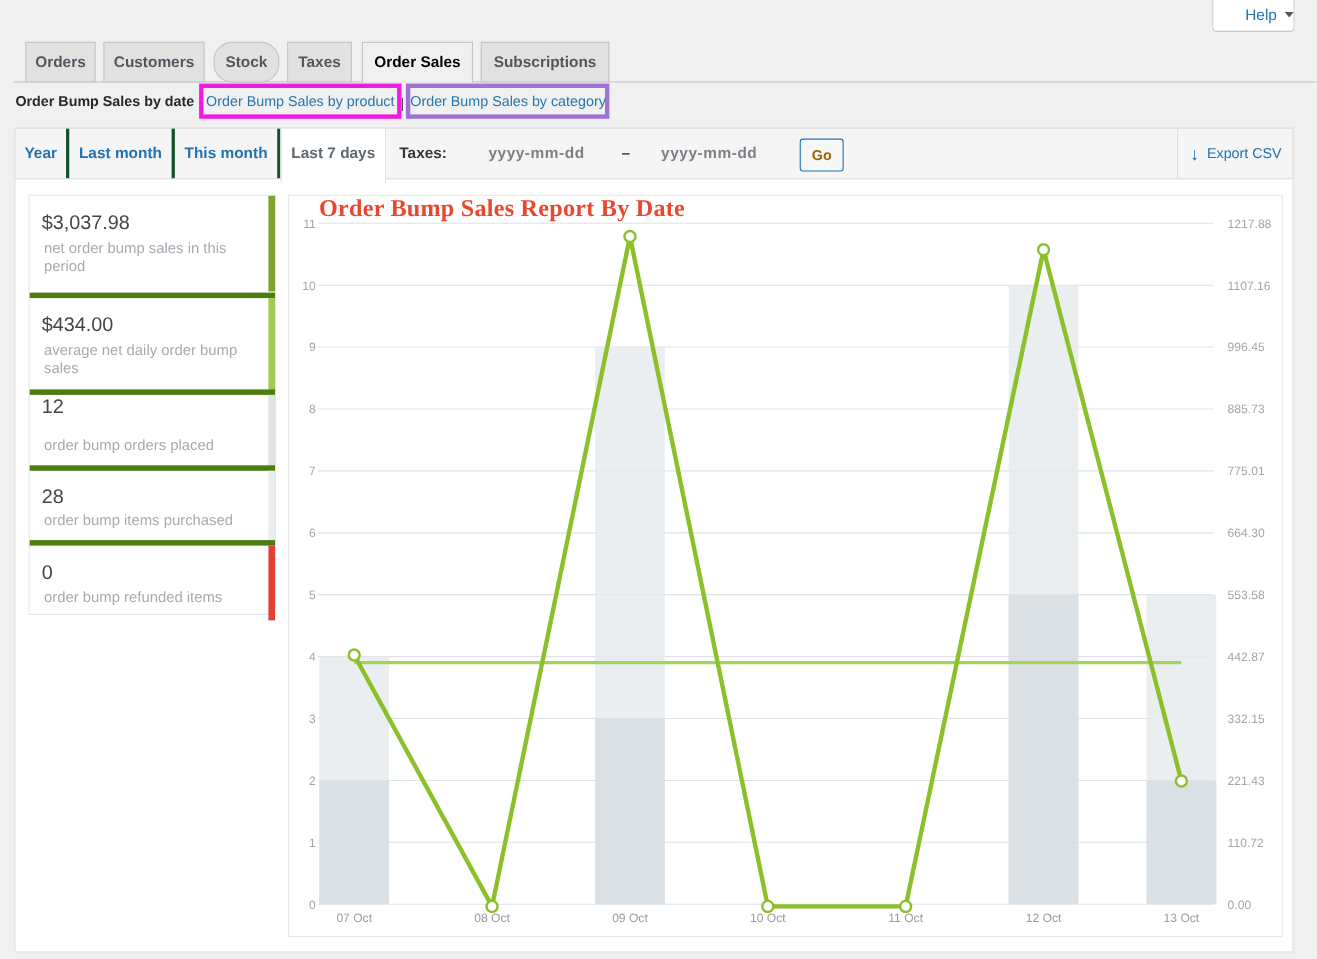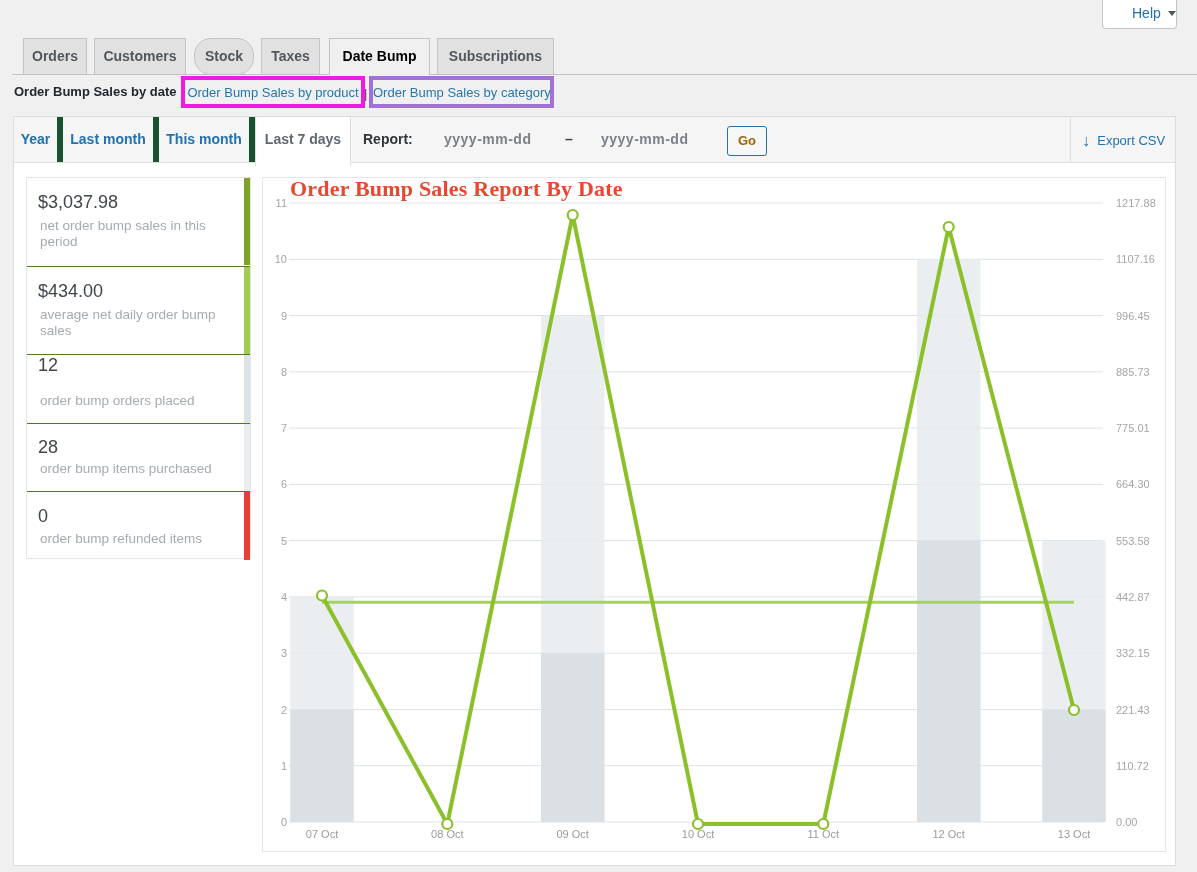--- a/index.html
+++ b/index.html
@@ -21,70 +21,70 @@
 .hlbox a { font-size:13px; color:#2577ae; text-decoration:none; }
 #box1 { left:181px; width:184px; border-color:#f11ae2; text-align:center; line-height:24px; }
 #box2 { left:369px; width:185px; border-color:#a172d5; text-align:center; line-height:24px; }
 .pipe { left:364px; top:86px; font-size:13px; color:#444; z-index:1; }
 
 
 #container { left:13px; top:116px; width:1163px; height:750px; background:#fff; border:1px solid #dcdcde; }
 
 
 #fbar { left:13px; top:116px; width:1163px; height:47px; background:#f5f5f5; border:1px solid #dcdcde; border-bottom:1px solid #dfdfdf; }
-.fcell { top:117px; height:45px; font-size:14px; font-weight:bold; color:#2271b1; text-align:center; line-height:45px; border-right:6px solid #14532d; }
+.fcell { top:117px; height:45px; font-size:14px; font-weight:bold; color:#2271b1; text-align:center; line-height:45px; border-right:3px solid #14532d; }
 #fYear { left:14px; width:49px; }
 #fLastM { left:63px; width:96px; }
 #fThisM { left:159px; width:96px; }
 #fLast7 { left:255px; width:96px; height:49px; background:#fff; border-left:1px solid #dfdfdf; border-right:1px solid #dfdfdf; color:#60686f; line-height:45px; z-index:2; }
 .flabel { top:117px; height:45px; line-height:45px; font-size:14px; font-weight:bold; }
 #fCustom { left:363px; color:#32373c; }
 #fIn1 { left:444px; color:#7b8186; letter-spacing:0.5px; }
 #fDash { left:565px; color:#444; }
 #fIn2 { left:601px; color:#7b8186; letter-spacing:0.5px; }
 #fGo { left:727px; top:126px; width:40px; height:30px; background:#f6f7f7; border:1px solid #2271b1; border-radius:3px; color:#a16207; font-size:13px; font-weight:bold; text-align:center; line-height:28px; }
 #fsep { left:1070px; top:117px; width:1px; height:45px; background:#dfdfdf; }
 #fExport { left:1082px; top:117px; height:45px; line-height:45px; font-size:13px; color:#2271b1; }
 
 
 #sidebar { left:26px; top:177px; width:225px; height:382px; background:#fff; border:1px solid #e3e6e8; }
-.srow { position:absolute; left:0; width:223px; border-top:1px solid #4d7c0f; }
+.srow { position:absolute; left:0; width:223px; border-top:5px solid #4d7c0f; }
 .srow.first { border-top:none; }
 .snum { position:absolute; left:11px; font-size:18px; color:#41464b; }
 .slabel { position:absolute; left:13px; font-size:13.5px; color:#a6abb0; line-height:16px; width:180px; }
 .strip { position:absolute; right:0; width:6px; }
 
 
 #chartbox { left:262px; top:177px; width:904px; height:675px; background:#fff; border:1px solid #e3e6e8; }
 #ctitle { left:290px; font-family:"Liberation Serif",serif; font-size:22px; font-weight:bold; color:#e9472f; letter-spacing:0.2px; top:176px; }
 </style>
 </head>
 <body>
 <div id="container" class="abs"></div>
 
 <div id="help" class="abs">Help<span class="caret"></span></div>
 <div class="tabline abs"></div>
 <div class="tab abs" style="left:23px;width:64px;">Orders</div>
 <div class="tab abs" style="left:94px;width:92px;">Customers</div>
 <div class="tab abs" style="left:194px;width:60px;border-radius:17px;">Stock</div>
 <div class="tab abs" style="left:261px;width:59px;">Taxes</div>
-<div class="tab active abs" style="left:329px;width:101px;">Date Bump</div>
+<div class="tab active abs" style="left:329px;width:101px;">Order Sales</div>
 <div class="tab abs" style="left:437px;width:117px;">Subscriptions</div>
 
 <div class="subnav-bold abs">Order Bump Sales by date</div>
 <div class="pipe abs">|</div>
 <div id="box1" class="hlbox abs"><a href="#">Order Bump Sales by product</a></div>
 <div id="box2" class="hlbox abs"><a href="#">Order Bump Sales by category</a></div>
 
 <div id="fbar" class="abs"></div>
 <div id="fYear" class="fcell abs">Year</div>
 <div id="fLastM" class="fcell abs">Last month</div>
 <div id="fThisM" class="fcell abs">This month</div>
 <div id="fLast7" class="fcell abs">Last 7 days</div>
-<div id="fCustom" class="flabel abs">Report:</div>
+<div id="fCustom" class="flabel abs">Taxes:</div>
 <div id="fIn1" class="flabel abs">yyyy-mm-dd</div>
 <div id="fDash" class="flabel abs">–</div>
 <div id="fIn2" class="flabel abs">yyyy-mm-dd</div>
 <div id="fGo" class="abs">Go</div>
 <div id="fsep" class="abs"></div>
 <div id="fExport" class="abs"><span style="font-size:16px;position:relative;top:1px;">↓</span>&nbsp;&nbsp;Export CSV</div>
 
 <div id="sidebar" class="abs">
   <div class="srow first" style="top:0;height:88px;">
     <div class="snum" style="top:14px;">$3,037.98</div>

